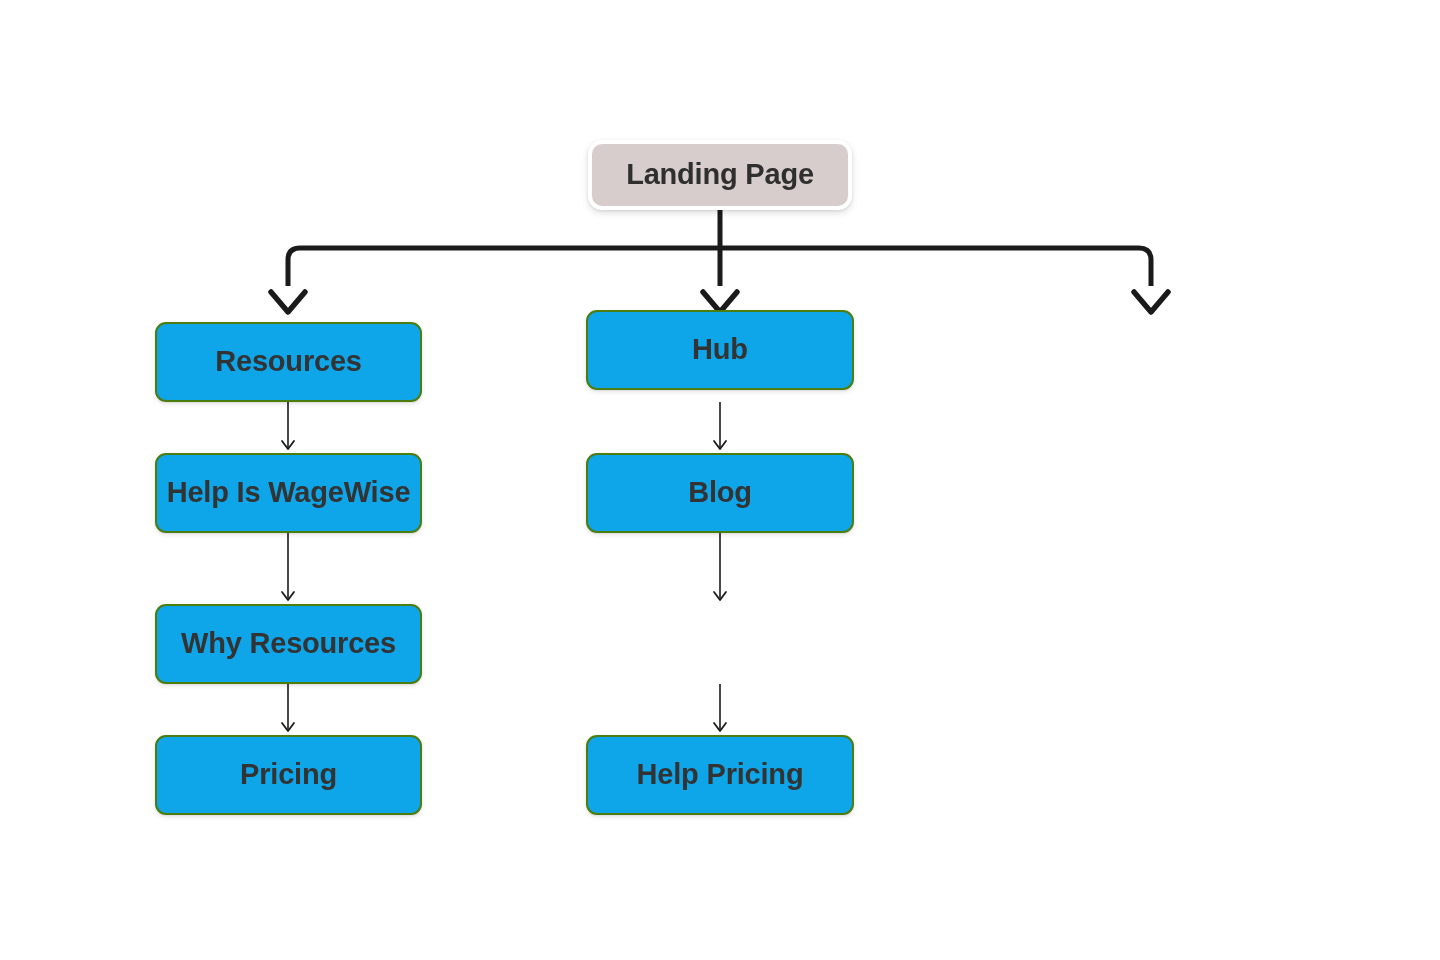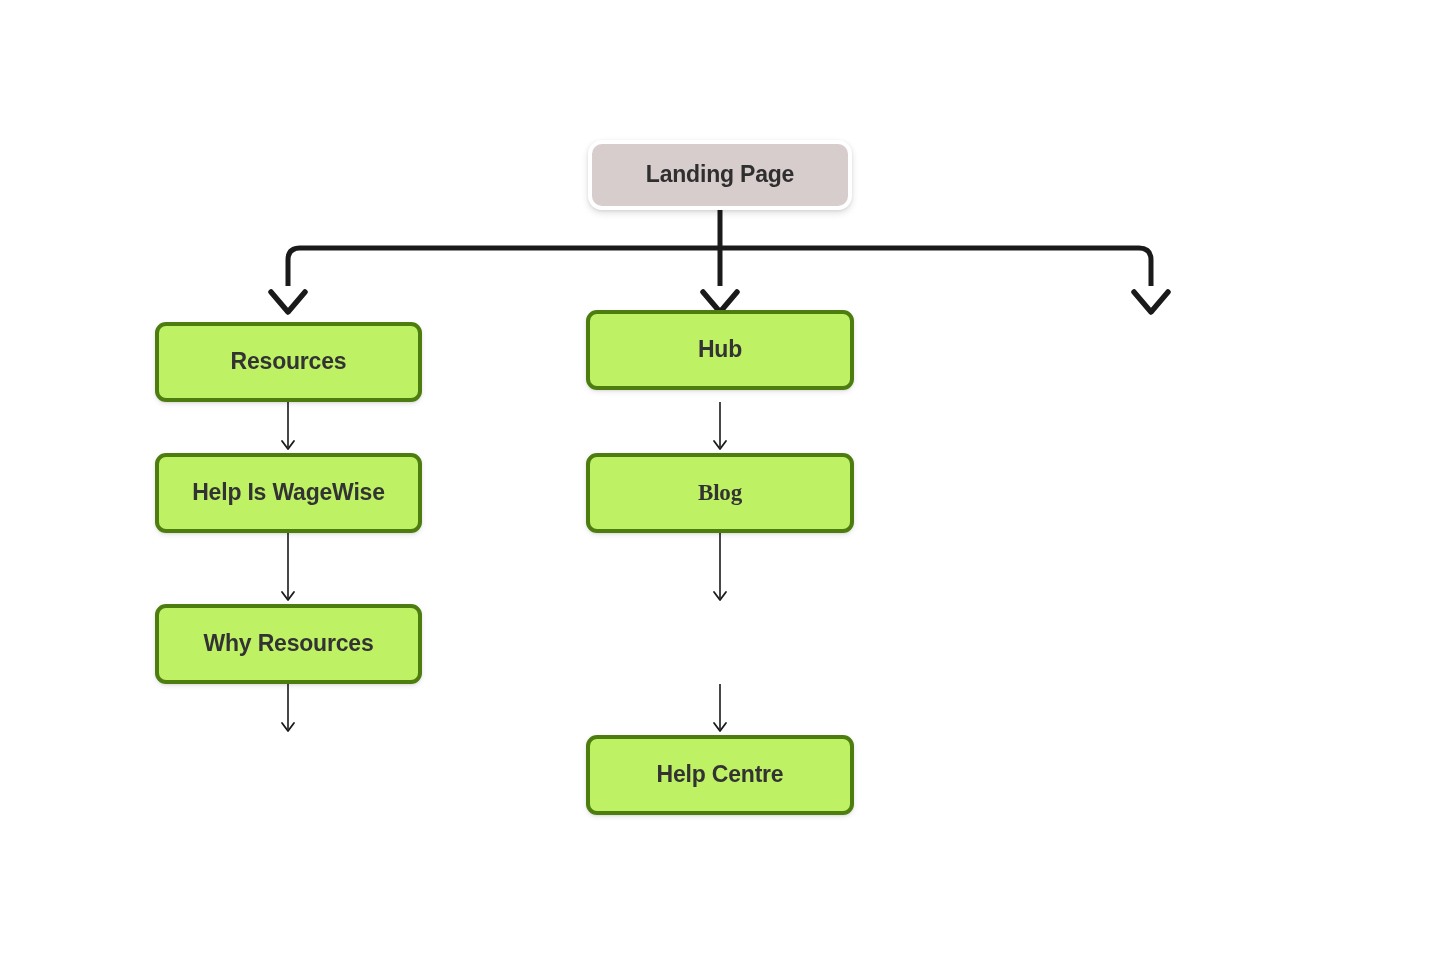--- a/index.html
+++ b/index.html
@@ -31,30 +31,30 @@
     position: absolute;
     box-sizing: border-box;
     display: flex;
     align-items: center;
     justify-content: center;
     border-radius: 11px;
     text-align: center;
     user-select: none;
   }
   .node .node-label {
-    font-size: 23px;
+    font-size: 29px;
     font-weight: bold;
     letter-spacing: -0.2px;
     line-height: 1.1;
     color: #333333;
     white-space: nowrap;
   }
   .node-default {
-    background: #bef264;
-    border: 4px solid #4d7c0f;
+    background: #0ea5e9;
+    border: 2px solid #4d7c0f;
     box-shadow: 0 2px 5px rgba(0,0,0,0.10), 0 1px 2px rgba(0,0,0,0.06);
   }
   .node-root {
     background: #d8cdcd;
     border: 4px solid #ffffff;
     border-radius: 14px;
     box-shadow: 0 3px 7px rgba(0,0,0,0.13), 0 1px 3px rgba(0,0,0,0.08);
   }
   .node-root .node-label {
     color: #2f2f2f;
@@ -108,25 +108,28 @@
 
   <div class="node node-default" style="left:155px; top:322px; width:267px; height:80px;">
     <span class="node-label">Resources</span>
   </div>
   <div class="node node-default" style="left:155px; top:453px; width:267px; height:80px;">
     <span class="node-label">Help Is WageWise</span>
   </div>
   <div class="node node-default" style="left:155px; top:604px; width:267px; height:80px;">
     <span class="node-label">Why Resources</span>
   </div>
+  <div class="node node-default" style="left:155px; top:735px; width:267px; height:80px;">
+    <span class="node-label">Pricing</span>
+  </div>
 
   <div class="node node-default" style="left:586px; top:310px; width:268px; height:80px;text-align:center;">
     <span class="node-label">Hub</span>
   </div>
-  <div class="node node-default" style="left:586px; top:453px; width:268px; height:80px;font-family:Liberation Serif, serif;">
+  <div class="node node-default" style="left:586px; top:453px; width:268px; height:80px;">
     <span class="node-label">Blog</span>
   </div>
   <div class="node node-default" style="left:586px; top:735px; width:268px; height:80px;">
-    <span class="node-label">Help Centre</span>
+    <span class="node-label">Help Pricing</span>
   </div>
 
 
 </div>
 
 </body></html>

